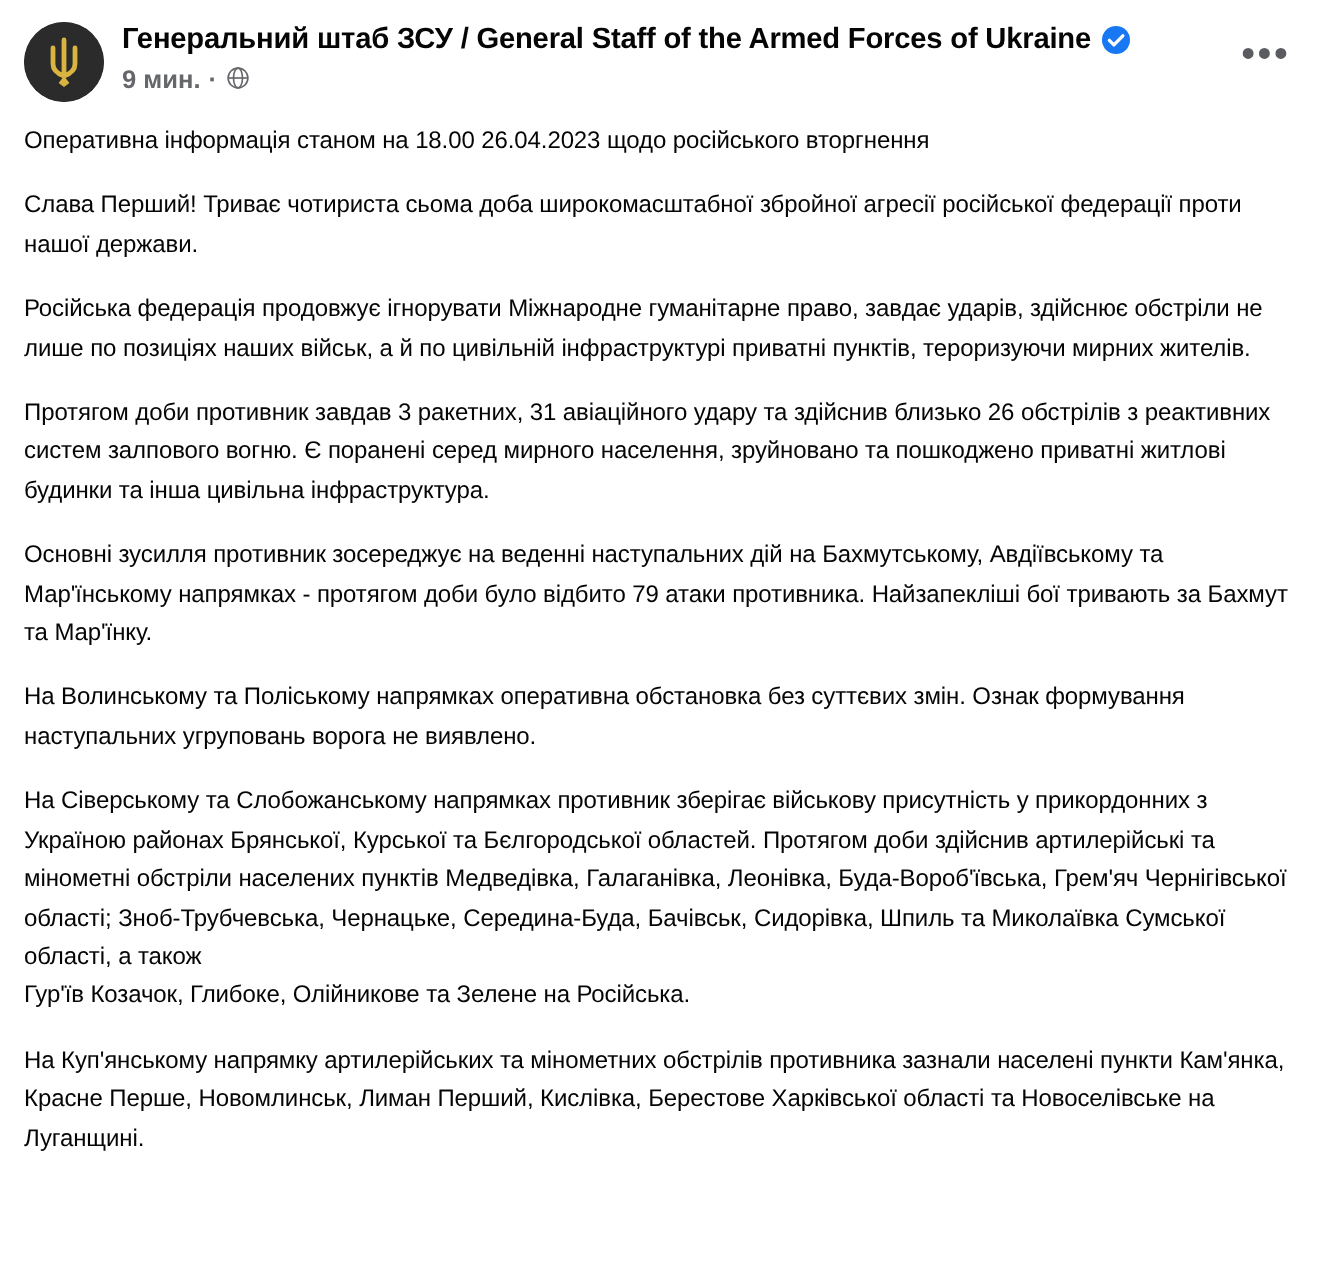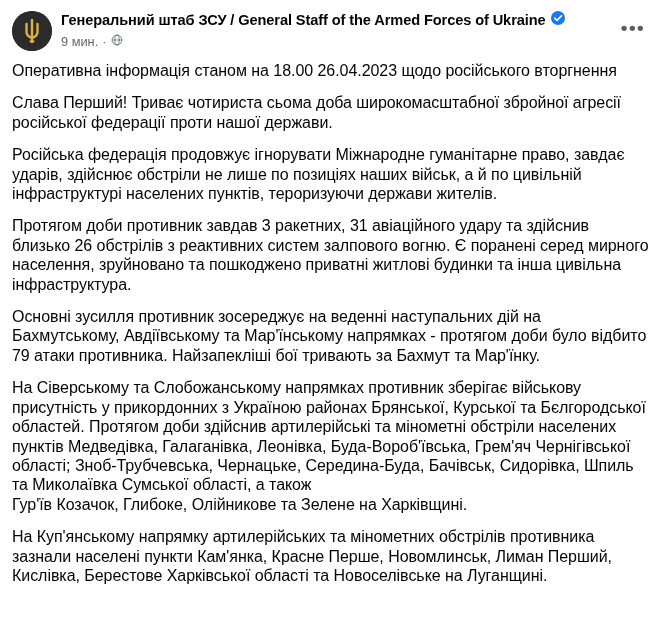--- a/index.html
+++ b/index.html
@@ -40,38 +40,40 @@
   }
   .avatar svg { display: block; }
   .header-text {
     flex: 1 1 auto;
     padding-left: 9px;
     min-width: 0;
     padding-top: 1px;
   }
   .name-row {
     display: flex;
+    align-items: center;
     line-height: 18px;
   }
   .page-name {
     font-size: 14.6px;
     font-weight: bold;
     color: #050505;
     letter-spacing: -0.1px;
     white-space: nowrap;
   }
   .verified {
     display: inline-flex;
     margin-left: 5px;
     flex: 0 0 auto;
   }
   .meta-row {
     display: flex;
-    align-items: center;
+    align-items: flex-start;
     margin-top: 3px;
+    font-weight: bold;
   }
   .timestamp {
     font-size: 12.8px;
     color: #65676b;
   }
   .globe-dot {
     margin: 0 4px;
     font-size: 12.8px;
     color: #65676b;
   }
@@ -92,21 +94,21 @@
     line-height: 12px;
     letter-spacing: 1.5px;
     color: #5a5c60;
     font-weight: bold;
   }
   .post-body {
     padding: 6px 12px 10px 12px;
   }
   .post-body p {
     margin: 0 0 13px 0;
-    font-size: 16px;
+    font-size: 12px;
     line-height: 19.4px;
     color: #050505;
     letter-spacing: -0.05px;
   }
   .post-body p:last-child { margin-bottom: 0; }
 </style>
 </head>
 <body>
 
 <div class="post">
@@ -146,21 +148,22 @@
     </div>
 
     <div class="menu-btn">
       <span class="dots">•••</span>
     </div>
   </div>
 
   <div class="post-body">
     <p>Оперативна інформація станом на 18.00 26.04.2023 щодо російського вторгнення</p>
     <p>Слава Перший! Триває чотириста сьома доба широкомасштабної збройної агресії російської федерації проти нашої держави.</p>
-    <p>Російська федерація продовжує ігнорувати Міжнародне гуманітарне право, завдає ударів, здійснює обстріли не лише по позиціях наших військ, а й по цивільній інфраструктурі населених пунктів, тероризуючи держави жителів.</p>
+    <p>Російська федерація продовжує ігнорувати Міжнародне гуманітарне право, завдає ударів, здійснює обстріли не лише по позиціях наших військ, а й по цивільній інфраструктурі приватні пунктів, тероризуючи мирних жителів.</p>
     <p>Протягом доби противник завдав 3 ракетних, 31 авіаційного удару та здійснив близько 26 обстрілів з реактивних систем залпового вогню. Є поранені серед мирного населення, зруйновано та пошкоджено приватні житлові будинки та інша цивільна інфраструктура.</p>
     <p>Основні зусилля противник зосереджує на веденні наступальних дій на Бахмутському, Авдіївському та Мар'їнському напрямках - протягом доби було відбито 79 атаки противника. Найзапекліші бої тривають за Бахмут та Мар'їнку.</p>
+    <p>На Волинському та Поліському напрямках оперативна обстановка без суттєвих змін. Ознак формування наступальних угруповань ворога не виявлено.</p>
     <p style="margin-bottom:0;">На Сіверському та Слобожанському напрямках противник зберігає військову присутність у прикордонних з Україною районах Брянської, Курської та Бєлгородської областей. Протягом доби здійснив артилерійські та мінометні обстріли населених пунктів Медведівка, Галаганівка, Леонівка, Буда-Вороб'ївська, Грем'яч Чернігівської області; Зноб-Трубчевська, Чернацьке, Середина-Буда, Бачівськ, Сидорівка, Шпиль та Миколаївка Сумської області, а також</p>
-    <p>Гур'їв Козачок, Глибоке, Олійникове та Зелене на Харківщині.</p>
+    <p>Гур'їв Козачок, Глибоке, Олійникове та Зелене на Російська.</p>
     <p>На Куп'янському напрямку артилерійських та мінометних обстрілів противника зазнали населені пункти Кам'янка, Красне Перше, Новомлинськ, Лиман Перший, Кислівка, Берестове Харківської області та Новоселівське на Луганщині.</p>
   </div>
 
 </div>
 
 </body></html>

